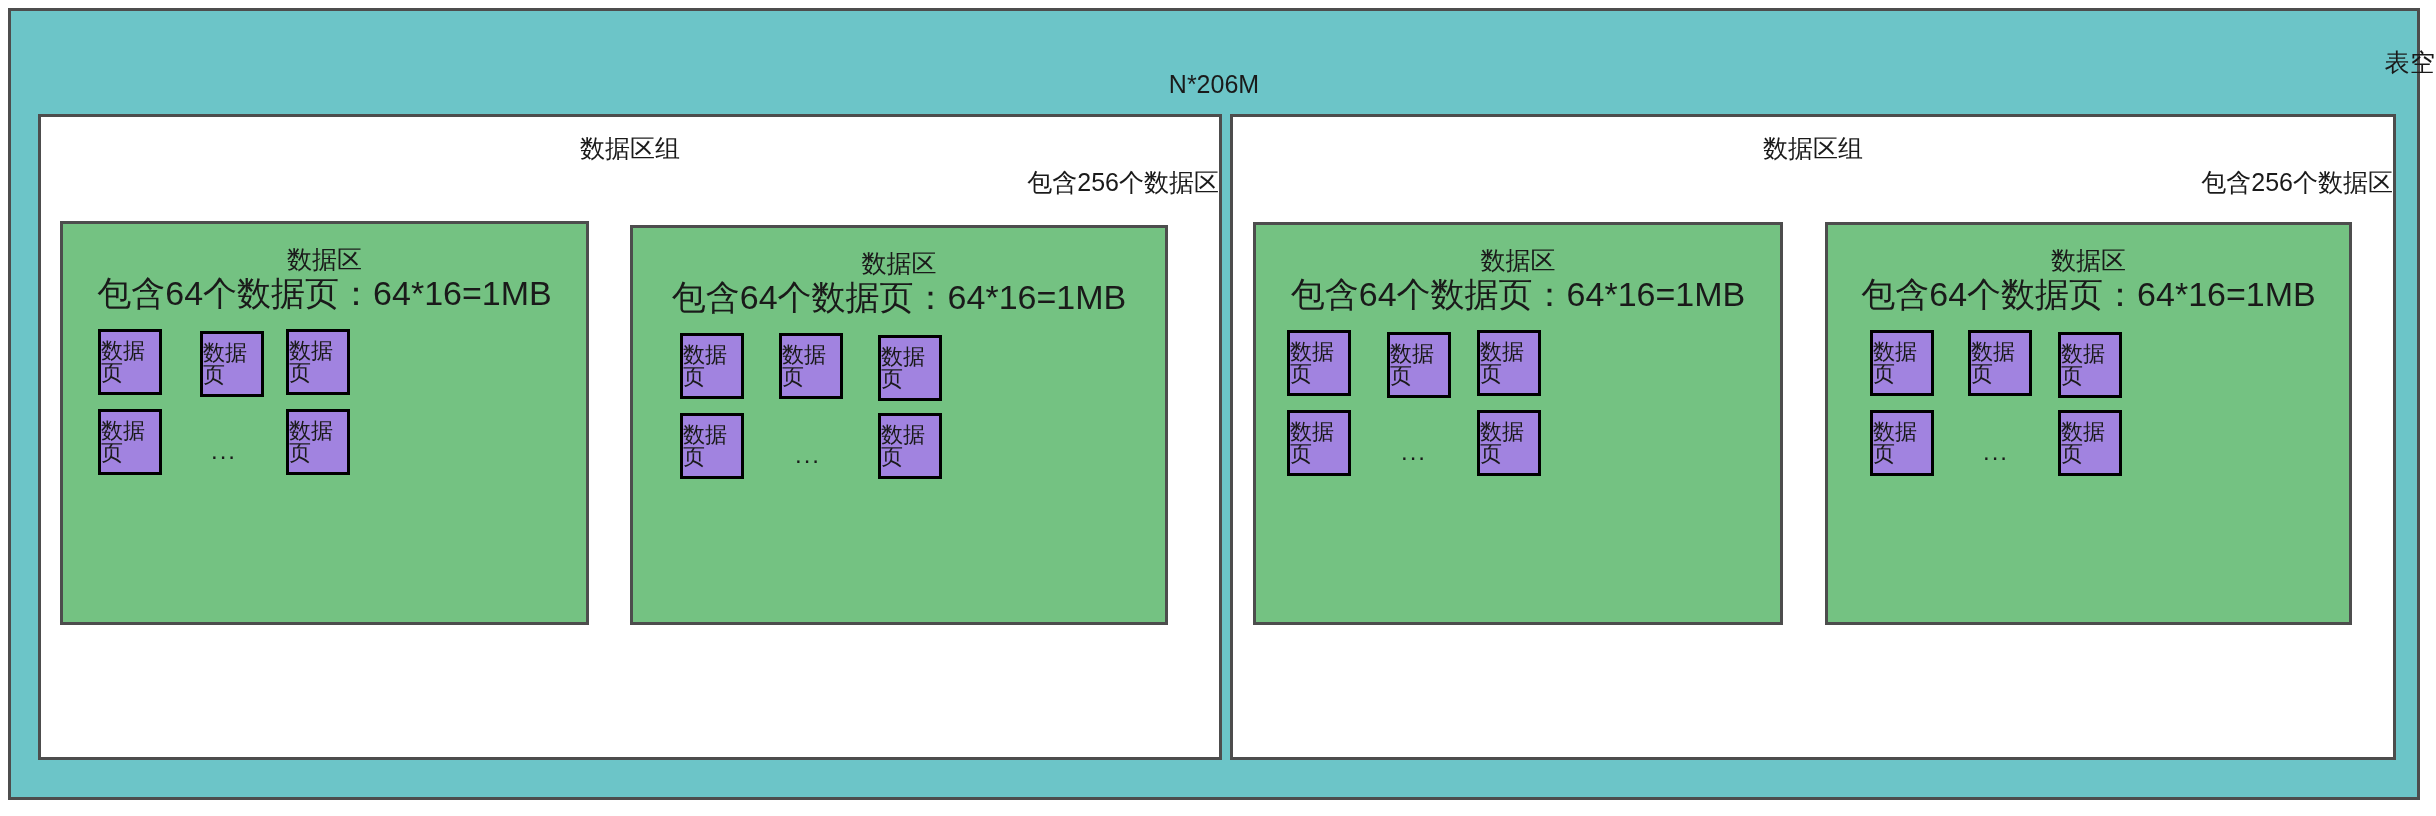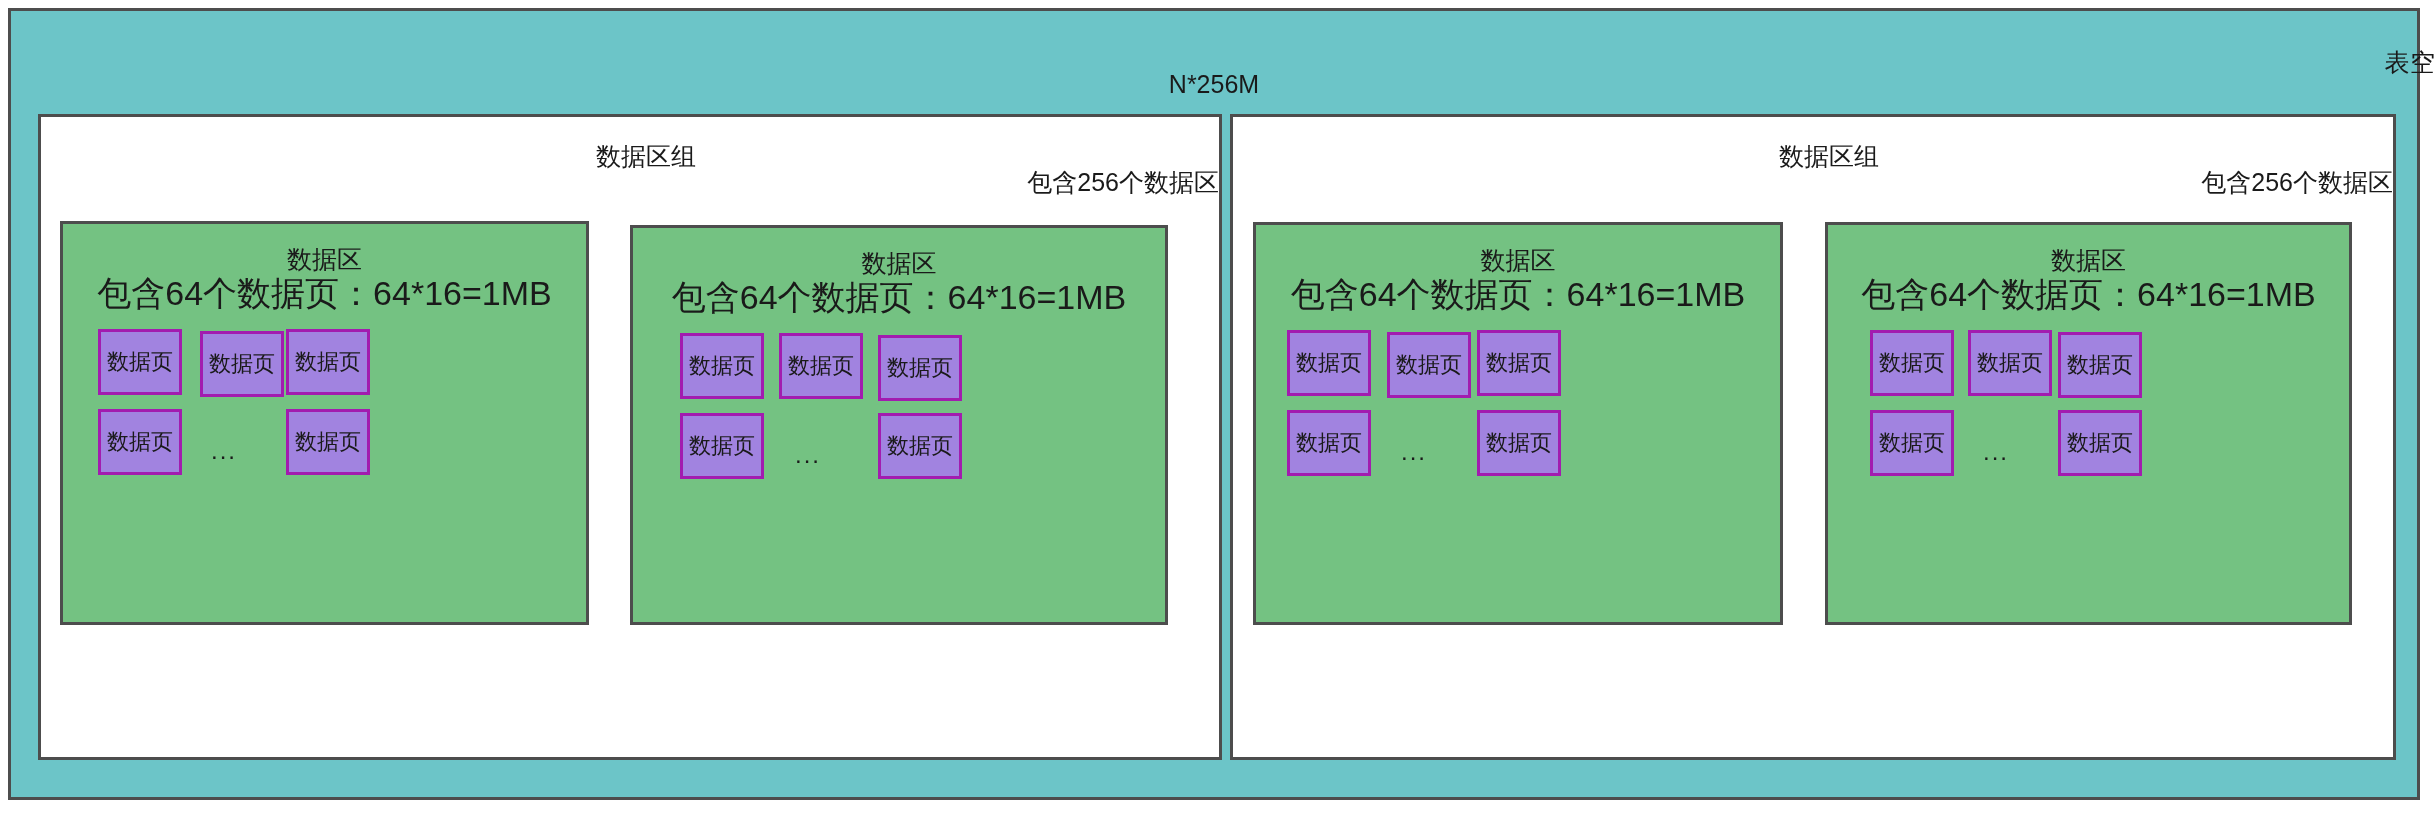--- a/index.html
+++ b/index.html
@@ -56,26 +56,25 @@
     box-sizing: border-box;
     background: #ffffff;
     border: 3px solid #4D4D4D;
   }
   #extent-group-0 { left: 27px;   width: 1184px; }
   #extent-group-1 { left: 1219px; width: 1166px; }
 
   .eg-title {
     position: absolute;
     top: 14px;
-    left: 16px;
-    width: 100%;
-    text-align: center;
-    font-size: 25px;
-    line-height: 34px;
-    margin-top: 8px;
+    left: 0;
+    width: 100%;
+    text-align: center;
+    font-size: 25px;
+    line-height: 34px;
   }
   .eg-subtitle {
     position: absolute;
     top: 48px;
     left: 0;
     width: 100%;
     text-align: right;
     font-size: 25px;
     line-height: 34px;
   }
@@ -120,46 +119,46 @@
     width: 100%;
     height: 72px;
   }
   .page-row.row-top    { top: 105px; }
   .page-row.row-bottom { top: 185px; }
 
   .data-page {
     position: absolute;
     box-sizing: border-box;
     background: #A183E0;
-    border: 3px solid #a21caf;
+    border: 3px solid #000000;
     font-size: 22px;
     line-height: 22px;
     display: flex;
     align-items: center;
     justify-content: center;
     height: 66px;
-    width: 84px;
+    width: 64px;
   }
 
   .ellipsis {
     position: absolute;
     font-size: 24px;
     line-height: 24px;
     bottom: 2px;
     color: #1a1a1a;
     letter-spacing: 2px;
   }
 </style>
 </head>
 <body>
 
 <div id="tablespace">
 
   <div class="ts-title">表空间</div>
-  <div class="ts-subtitle">N*256M</div>
+  <div class="ts-subtitle">N*206M</div>
 
   <div class="extent-group" id="extent-group-0">
 
     <div class="eg-title">数据区组</div>
     <div class="eg-subtitle">包含256个数据区</div>
 
     <div class="extent extent-0">
       <div class="ex-title">数据区</div>
       <div class="ex-subtitle">包含64个数据页：64*16=1MB</div>
 

